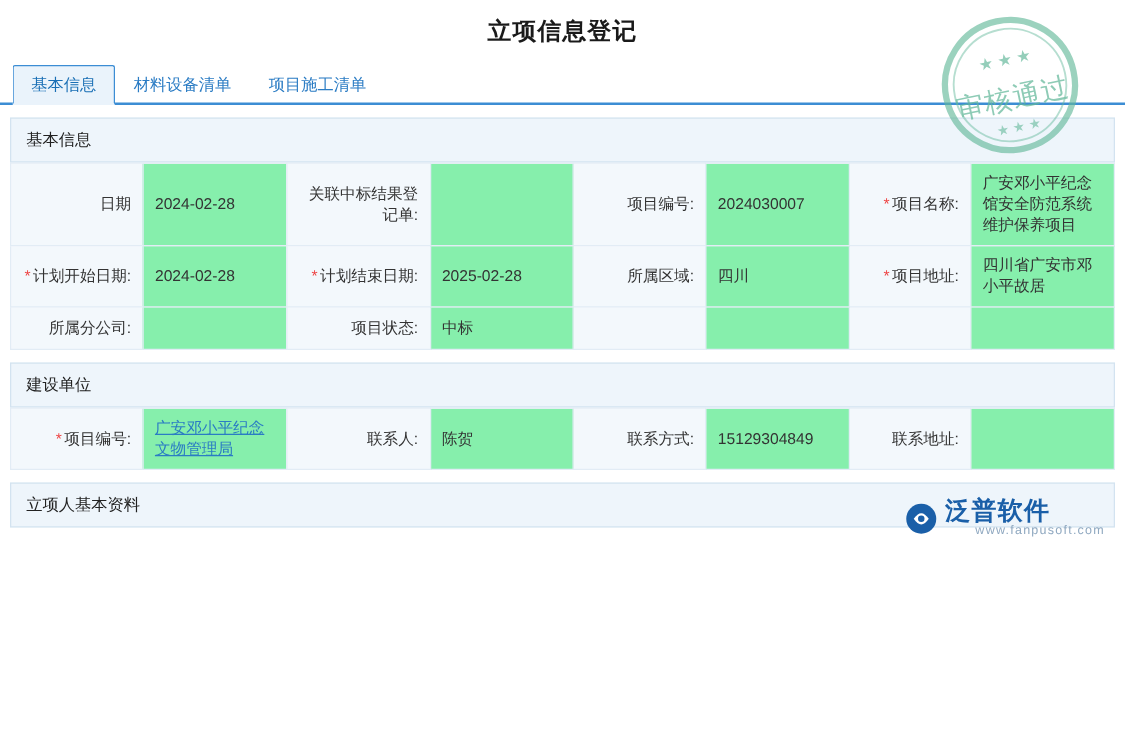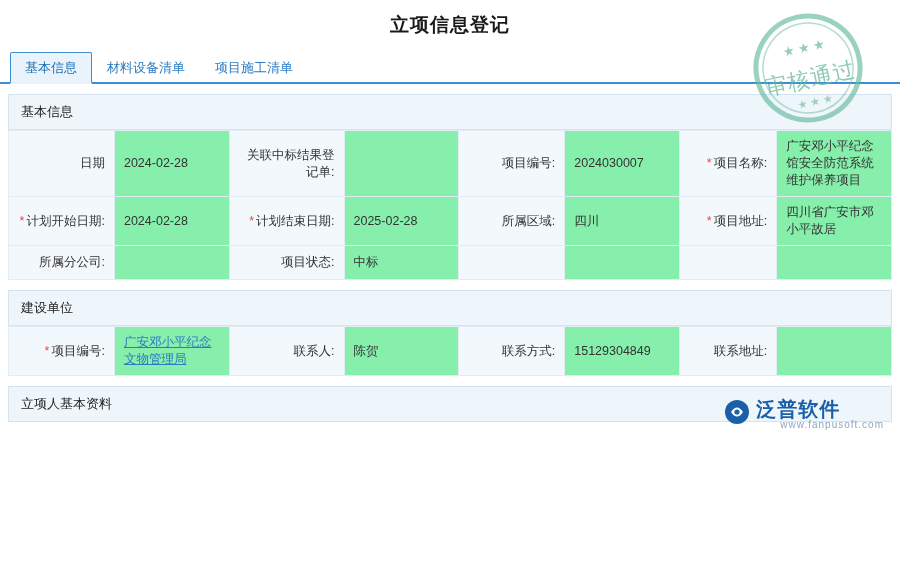--- a/index.html
+++ b/index.html
@@ -102,20 +102,21 @@
     right: 26px; top: 2px;
     width: 132px; height: 132px;
     opacity: 0.85;
     pointer-events: none;
   }
   
   .logo {
     position: absolute;
     right: 16px; bottom: 26px;
     display: flex;
+    align-items: center;
     gap: 6px;
   }
   .logo-text {
     color: #1a5fa8;
     font-size: 20px;
     font-weight: bold;
     letter-spacing: 1px;
     line-height: 20px;
   }
   .logo-sub {

